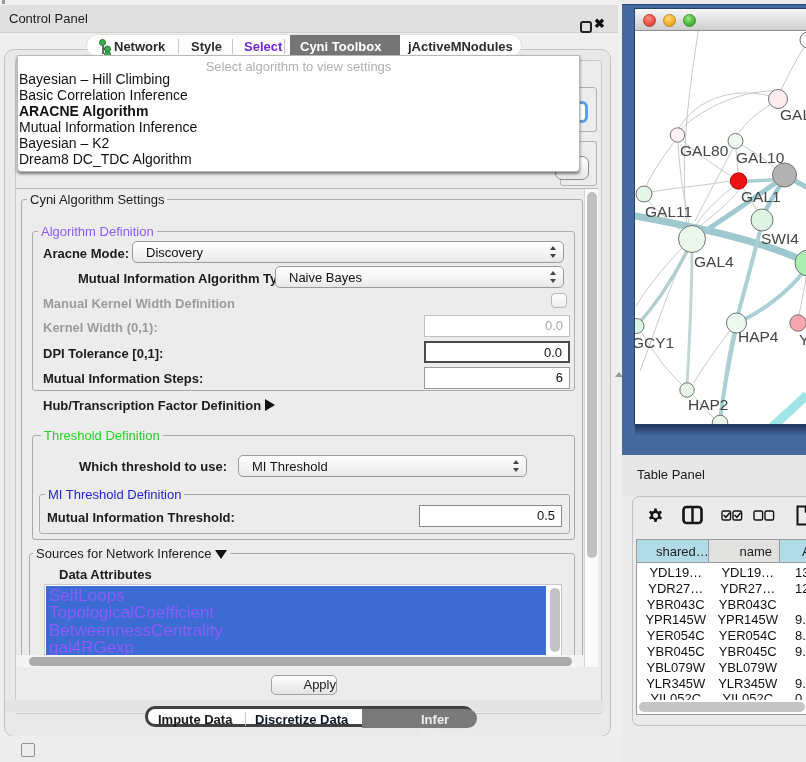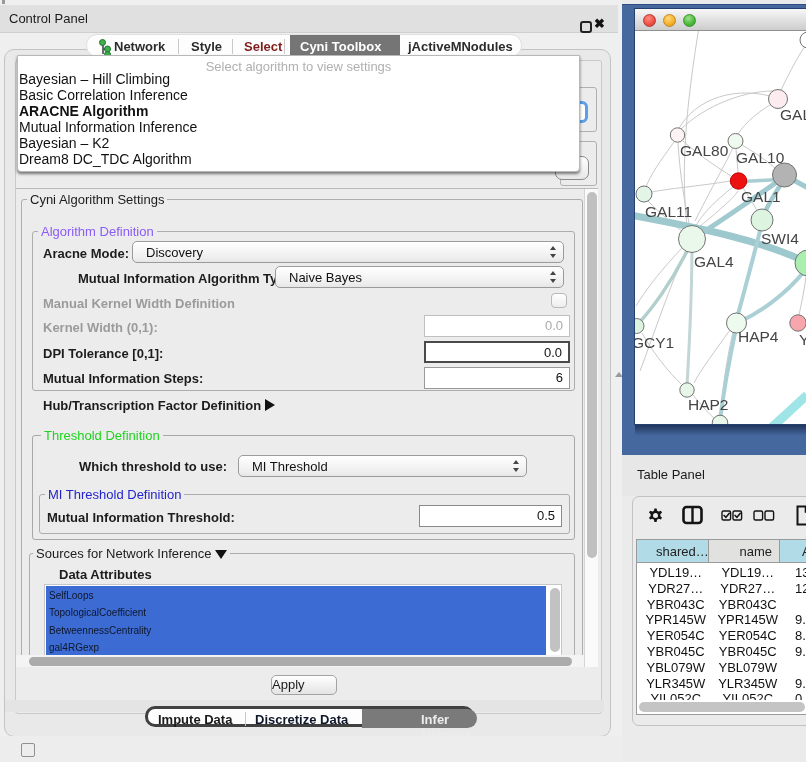--- a/index.html
+++ b/index.html
@@ -43,21 +43,21 @@
 
       <div class="abs" style="left:203px;top:0;width:110px;height:23px;background:#757575;"></div>
       <svg class="abs" style="left:10px;top:3px;" width="14" height="17" viewBox="0 0 14 17">
         <path d="M6 6 L6 16 M6 11 L10 11" stroke="#5a5a6a" stroke-width="1.8" fill="none"></path>
         <circle cx="5.5" cy="4.5" r="3" fill="#3fae4e" stroke="#1c7a2c"></circle>
         <circle cx="10.5" cy="11" r="3" fill="#3fae4e" stroke="#1c7a2c"></circle>
         <circle cx="10.5" cy="16.5" r="3" fill="#3fae4e" stroke="#1c7a2c"></circle>
       </svg>
       <div class="abs" style="left:27px;top:4px;font-size:13px;font-weight:bold;color:#2b2b2b;">Network</div>
       <div class="abs" style="left:104px;top:4px;font-size:13px;font-weight:bold;color:#2b2b2b;">Style</div>
-      <div class="abs" style="left:157px;top:4px;font-size:13px;font-weight:bold;color:#7f1d1d;">Select</div>
+      <div class="abs" style="left:157px;top:4px;font-size:13px;font-weight:bold;color:#6d28d9;">Select</div>
       <div class="abs" style="left:213px;top:4px;font-size:13px;font-weight:bold;color:#fff;">Cyni Toolbox</div>
       <div class="abs" style="left:321px;top:4px;font-size:13px;font-weight:bold;color:#2b2b2b;">jActiveMNodules</div>
     </div>
 
     <div class="abs" style="left:560px;top:87px;width:35px;height:43px;border:1px solid #b0b0b0;border-radius:3px;background:#ececec;"></div>
     <div class="abs" style="left:570px;top:101px;width:18px;height:22px;border:3px solid #5b9fe8;border-radius:6px;background:#fff;box-sizing:border-box;"></div>
     <div class="abs" style="left:560px;top:141px;width:35px;height:43px;border:1px solid #b0b0b0;border-radius:3px;background:#ececec;"></div>
     <div class="abs" style="left:555px;top:156px;width:32px;height:22px;border:1px solid #8a8a8a;border-radius:7px;background:linear-gradient(#fff,#e8e8e8);"></div>
     <div class="abs" style="left:16px;top:188px;width:582px;height:1px;background:#b9b9b9;"></div>
 
@@ -103,34 +103,34 @@
       <div class="gtitle" style="left:29px;top:298px;color:#2424cc;">MI Threshold Definition</div>
       <div class="lbl" style="left:31px;top:321px;text-align:center;">Mutual Information Threshold:</div>
       <div class="tf" style="left:403px;top:316px;width:143px;height:22px;border-color:#8a8a8a;">0.5</div>
 
       <div class="group" style="left:13px;top:364px;width:544px;height:116px;"></div>
       <div class="gtitle" style="left:17px;top:357px;color:#1c1c1c;">Sources for Network Inference <span style="display:inline-block;width:0;height:0;border-left:6.5px solid transparent;border-right:6.5px solid transparent;border-top:9px solid #111;vertical-align:-1px;"></span></div>
       <div class="lbl" style="left:18px;top:378px;padding-left:25px;">Data Attributes</div>
 
       <div class="abs" style="left:28px;top:395px;width:516px;height:72px;background:#fff;border:1px solid #c6c6c6;overflow:hidden;">
         <div class="abs" style="left:1px;top:1px;width:500px;height:80px;background:#3c6bd4;"></div>
-        <div class="abs" style="left:4px;top:2px;font-size:10px;color:#0f172a;line-height:17.3px;">SelfLoops<br>TopologicalCoefficient<br>BetweennessCentrality<br>gal4RGexp</div>
+        <div class="abs" style="left:4px;top:2px;font-size:17px;color:#8b5cf6;line-height:17.3px;">SelfLoops<br>TopologicalCoefficient<br>BetweennessCentrality<br>gal4RGexp</div>
         <div class="abs" style="left:505px;top:3px;width:10px;height:64px;background:#c2c2c2;border-radius:5px;"></div>
       </div>
     </div>
 
     <div class="abs" style="left:16px;top:655px;width:568px;height:12px;background:#f4f4f4;">
       <div class="abs" style="left:13px;top:2px;width:543px;height:9px;background:#ababab;border-radius:5px;"></div>
     </div>
 
     <div class="abs" style="left:584px;top:189px;width:14px;height:478px;background:#fafafa;border-left:1px solid #d5d5d5;box-sizing:border-box;">
       <div class="abs" style="left:2px;top:3px;width:10px;height:366px;background:#c0c0c0;border-radius:5px;"></div>
     </div>
 
-    <div class="abs" style="left:271px;top:675px;width:66px;height:20px;background:linear-gradient(#ffffff,#e3e3e3);border:1px solid #a3a3a3;border-radius:5px;text-align:left;font-size:13px;color:#1c1c1c;padding-top:1px;box-sizing:border-box;">Apply</div>
+    <div class="abs" style="left:271px;top:675px;width:66px;height:20px;background:linear-gradient(#ffffff,#e3e3e3);border:1px solid #a3a3a3;border-radius:5px;text-align:right;font-size:13px;color:#1c1c1c;padding-top:1px;box-sizing:border-box;">Apply</div>
 
     <div class="abs" style="left:5px;top:700px;width:599px;height:12px;background:#e4e4e4;"></div>
 
     <div class="abs" style="left:145px;top:706px;width:329px;height:21px;background:#fdfdfd;border-radius:10px;border:3px solid #404040;box-sizing:border-box;">
       <div class="abs" style="left:97px;top:3px;width:1px;height:14px;background:#c8c8c8;"></div>
       <div class="abs" style="left:214px;top:0;width:115px;height:19px;background:#7a7a7a;border-radius:0 10px 10px 0;"></div>
       <div class="abs" style="left:10px;top:3px;font-size:13px;font-weight:bold;color:#1a1a1a;">Impute Data</div>
       <div class="abs" style="left:107px;top:3px;font-size:13px;font-weight:bold;color:#0f172a;">Discretize Data</div>
       <div class="abs" style="left:225px;top:3px;font-size:13px;font-weight:bold;color:#ececec;margin-left:48px;">Infer Network</div>
     </div>

